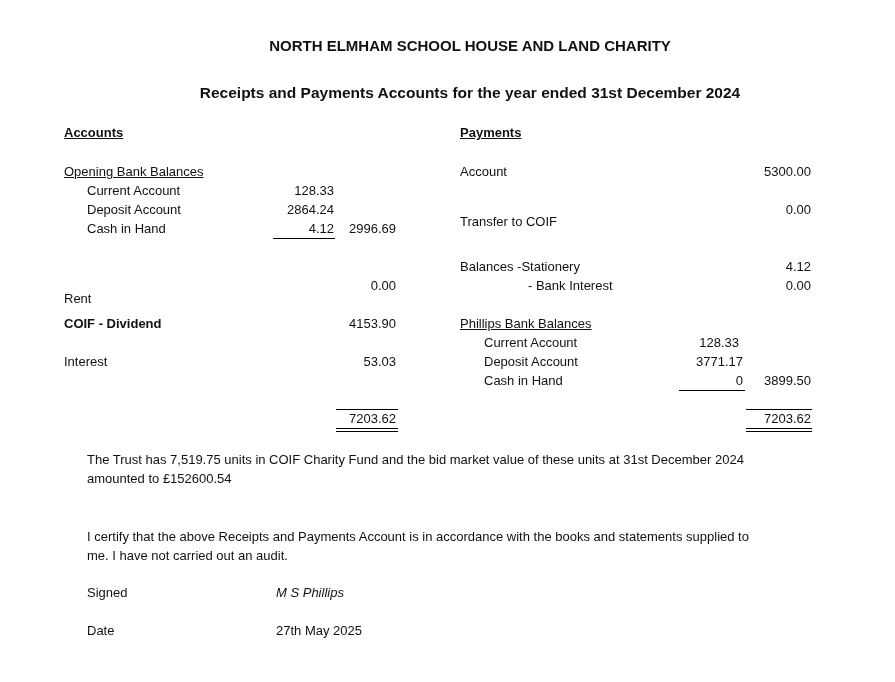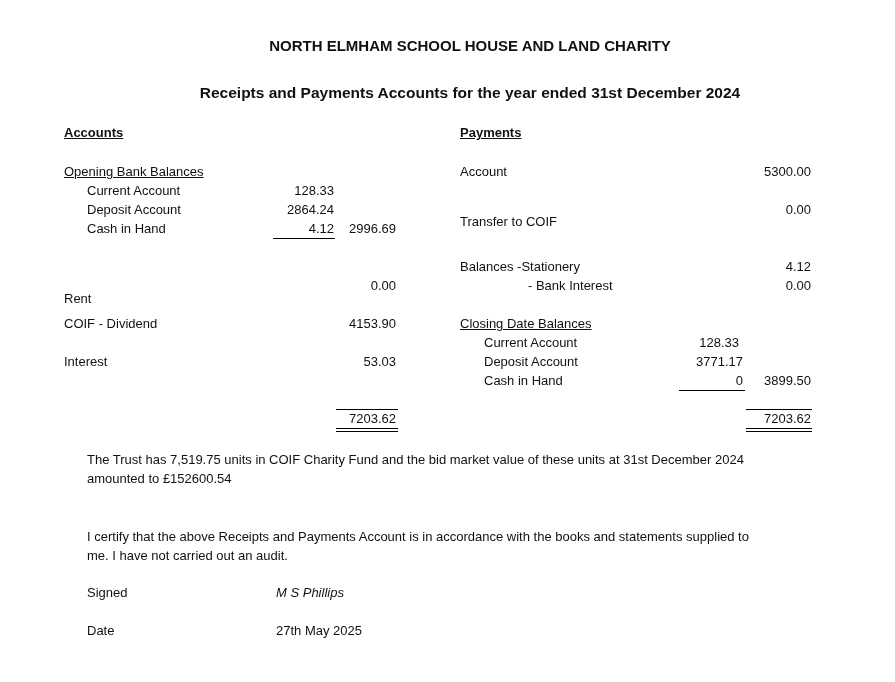--- a/index.html
+++ b/index.html
@@ -33,21 +33,21 @@
   <div class="abs num" style="left:234px;width:100px;top:202px;">2864.24</div>
 
   <div class="abs" style="left:87px;top:221px;">Cash in Hand</div>
   <div class="abs num" style="left:234px;width:100px;top:221px;">4.12</div>
   <div class="abs num" style="left:296px;width:100px;top:221px;">2996.69</div>
   <div class="rule" style="left:273px;width:62px;top:238px;"></div>
 
   <div class="abs" style="left:64px;top:291px;">Rent</div>
   <div class="abs num" style="left:296px;width:100px;top:278px;">0.00</div>
 
-  <div class="abs" style="left:64px;top:316px;">COIF - Dividend</div>
+  <div class="abs" style="left:64px;top:316px;font-weight:bold;">COIF - Dividend</div>
   <div class="abs num" style="left:296px;width:100px;top:316px;">4153.90</div>
 
   <div class="abs" style="left:64px;top:354px;">Interest</div>
   <div class="abs num" style="left:296px;width:100px;top:354px;">53.03</div>
 
   <div class="rule" style="left:336px;width:62px;top:409px;"></div>
   <div class="abs num" style="left:296px;width:100px;top:411px;">7203.62</div>
   <div class="rule" style="left:336px;width:62px;top:428px;"></div>
   <div class="rule" style="left:336px;width:62px;top:431px;"></div>
 </div>
@@ -60,21 +60,21 @@
 
   <div class="abs" style="left:460px;top:214px;">Transfer to COIF</div>
   <div class="abs num" style="left:711px;width:100px;top:202px;">0.00</div>
 
   <div class="abs" style="left:460px;top:259px;">Balances -Stationery</div>
   <div class="abs num" style="left:711px;width:100px;top:259px;">4.12</div>
 
   <div class="abs" style="left:528px;top:278px;">- Bank Interest</div>
   <div class="abs num" style="left:711px;width:100px;top:278px;">0.00</div>
 
-  <div class="abs u" style="left:460px;top:316px;">Closing Date Balances</div>
+  <div class="abs u" style="left:460px;top:316px;">Phillips Bank Balances</div>
 
   <div class="abs" style="left:484px;top:335px;">Current Account</div>
   <div class="abs num" style="left:639px;width:100px;top:335px;">128.33</div>
 
   <div class="abs" style="left:484px;top:354px;">Deposit Account</div>
   <div class="abs num" style="left:643px;width:100px;top:354px;">3771.17</div>
 
   <div class="abs" style="left:484px;top:373px;">Cash in Hand</div>
   <div class="abs num" style="left:643px;width:100px;top:373px;">0</div>
   <div class="abs num" style="left:711px;width:100px;top:373px;">3899.50</div>

